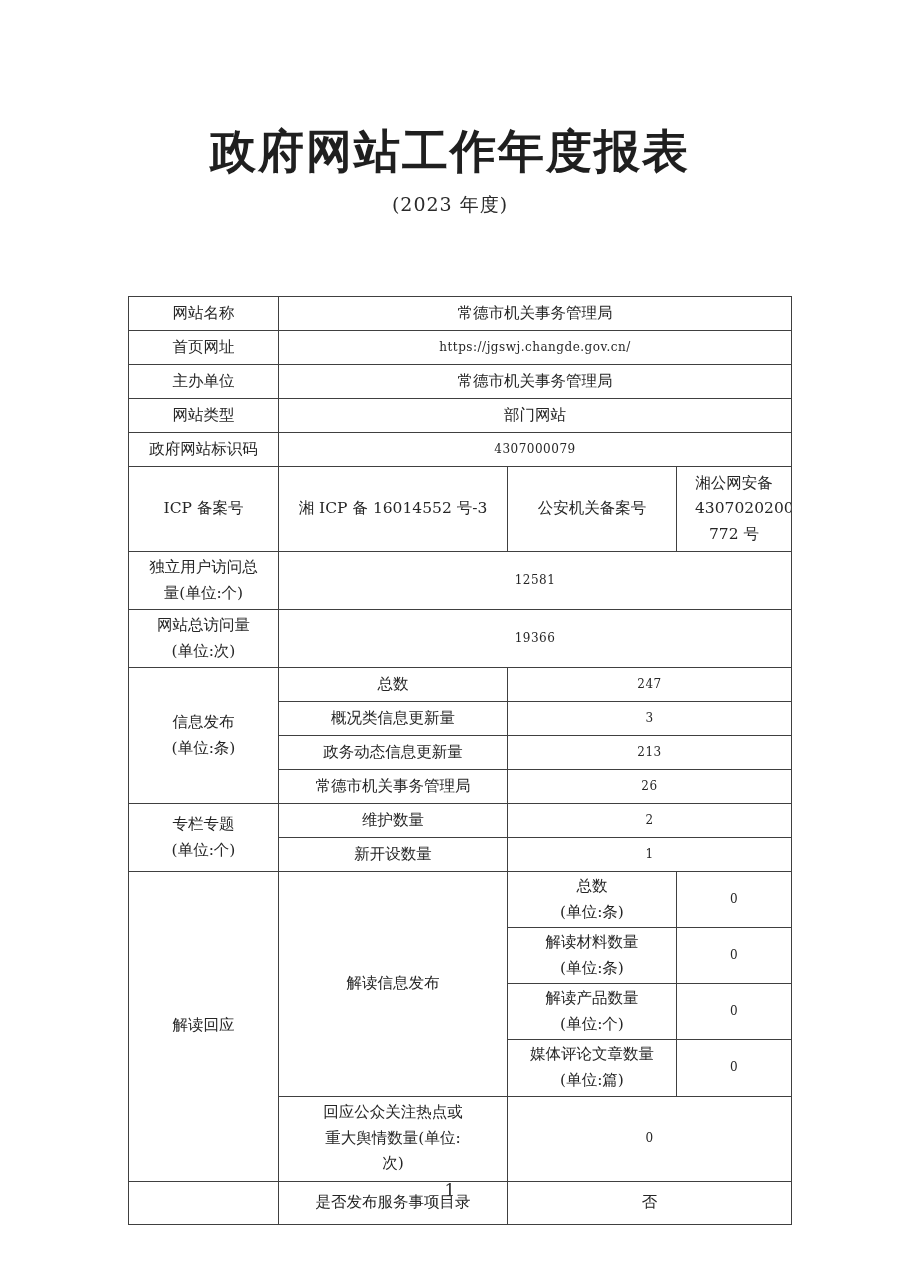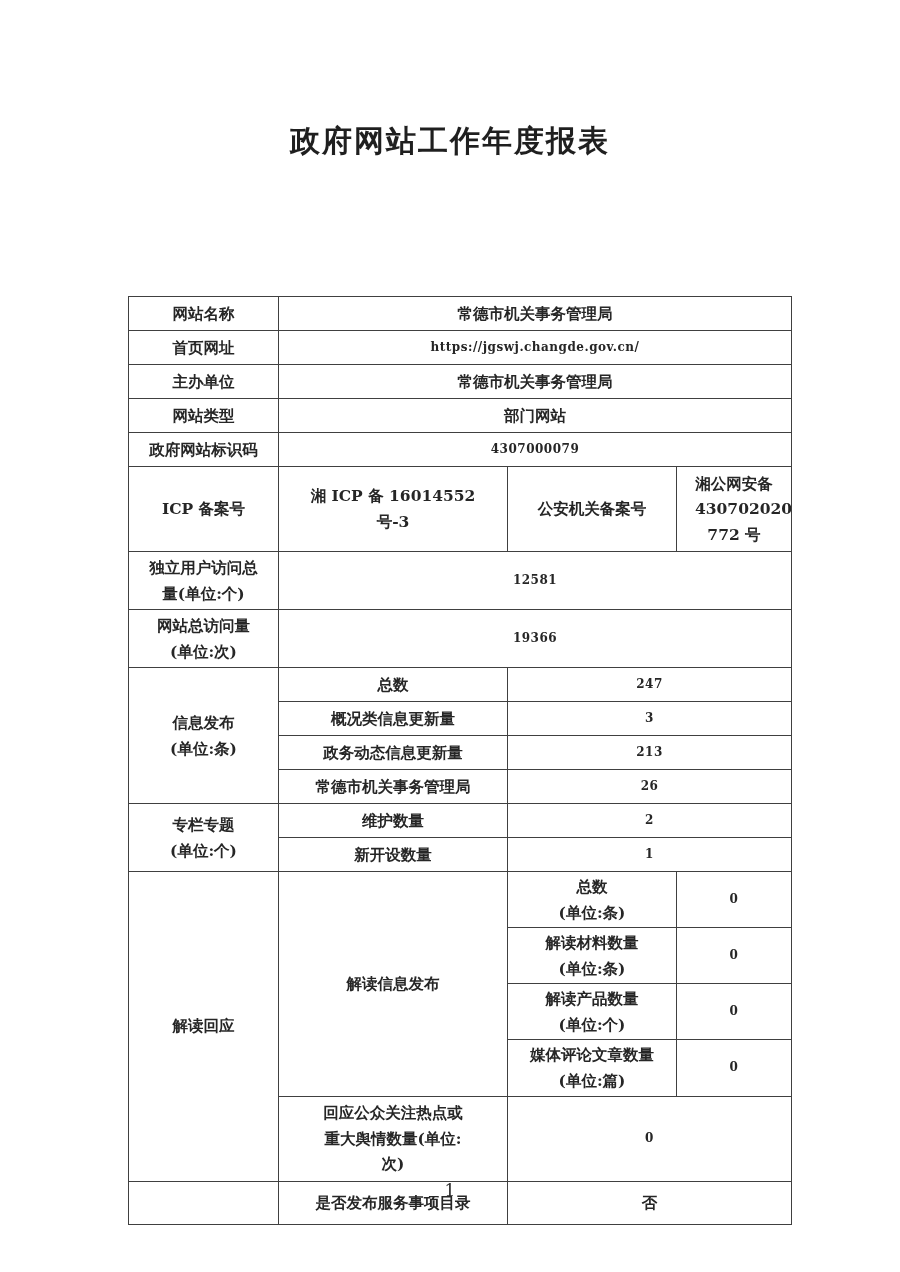--- a/index.html
+++ b/index.html
@@ -17,21 +17,21 @@
     color: #262626;
   }
   .doc-title {
     position: absolute;
     top: 121px;
     left: 0;
     width: 100%;
     text-align: center;
     font-family: "DejaVu Sans", "Liberation Sans", sans-serif;
     font-weight: bold;
-    font-size: 30px;
+    font-size: 46px;
     letter-spacing: 2px;
     color: #1f1f1f;
   }
   .doc-subtitle {
     position: absolute;
     top: 192px;
     left: 0;
     width: 100%;
     text-align: center;
     font-size: 19px;
@@ -57,21 +57,20 @@
     font-size: 15.5px;
     color: #262626;
   }
   table.report td {
     border: 1px solid #404040;
     text-align: center;
     vertical-align: middle;
     padding: 2px 18px;
     line-height: 1.65;
     overflow: hidden;
-    font-weight: bold;
   }
   .pre-line { white-space: pre-line; }
   .num { font-size: 12px; letter-spacing: 0.5px; }
   tr.r-std  td { height: 29px; }
   tr.r-icp  td { height: 80px; }
   tr.r-two  td { height: 53px; }
   tr.r-sub  td { height: 50px; }
   tr.r-hot  td { height: 80px; }
   tr.r-last td { height: 38px; }
   .page-number {
@@ -83,20 +82,21 @@
     font-size: 17px;
     color: #2a2a2a;
   }
 </style>
 </head>
 <body>
 
 <div class="page">
 
   <div class="doc-title">政府网站工作年度报表</div>
+  <div class="doc-subtitle">(2023 年度)</div>
 
   <table class="report">
     <colgroup>
       <col style="width:150px">
       <col style="width:229px">
       <col style="width:169px">
       <col style="width:115px">
     </colgroup>
 
     <tbody>

